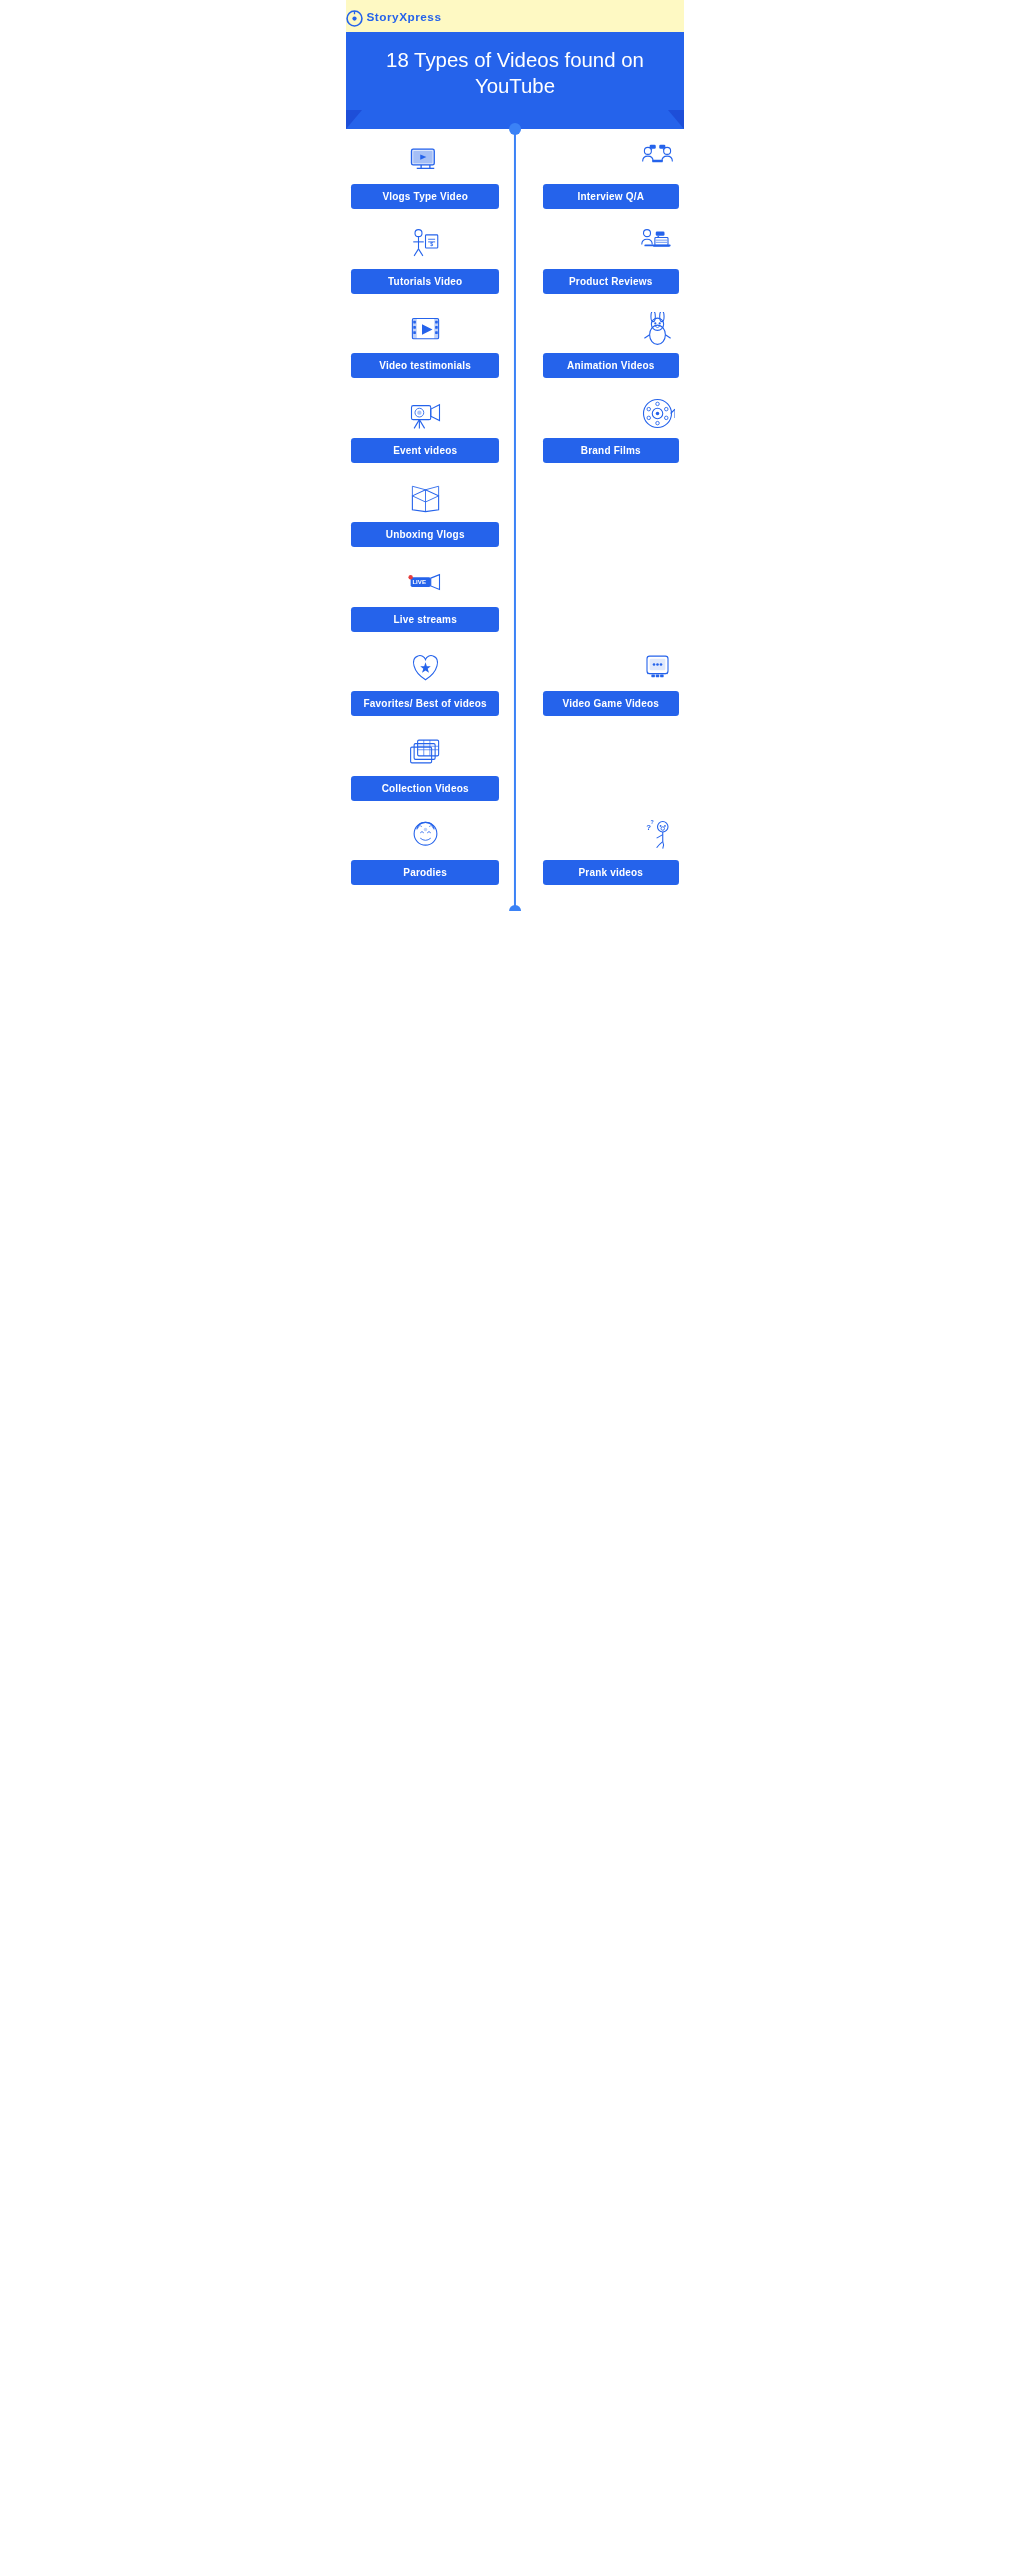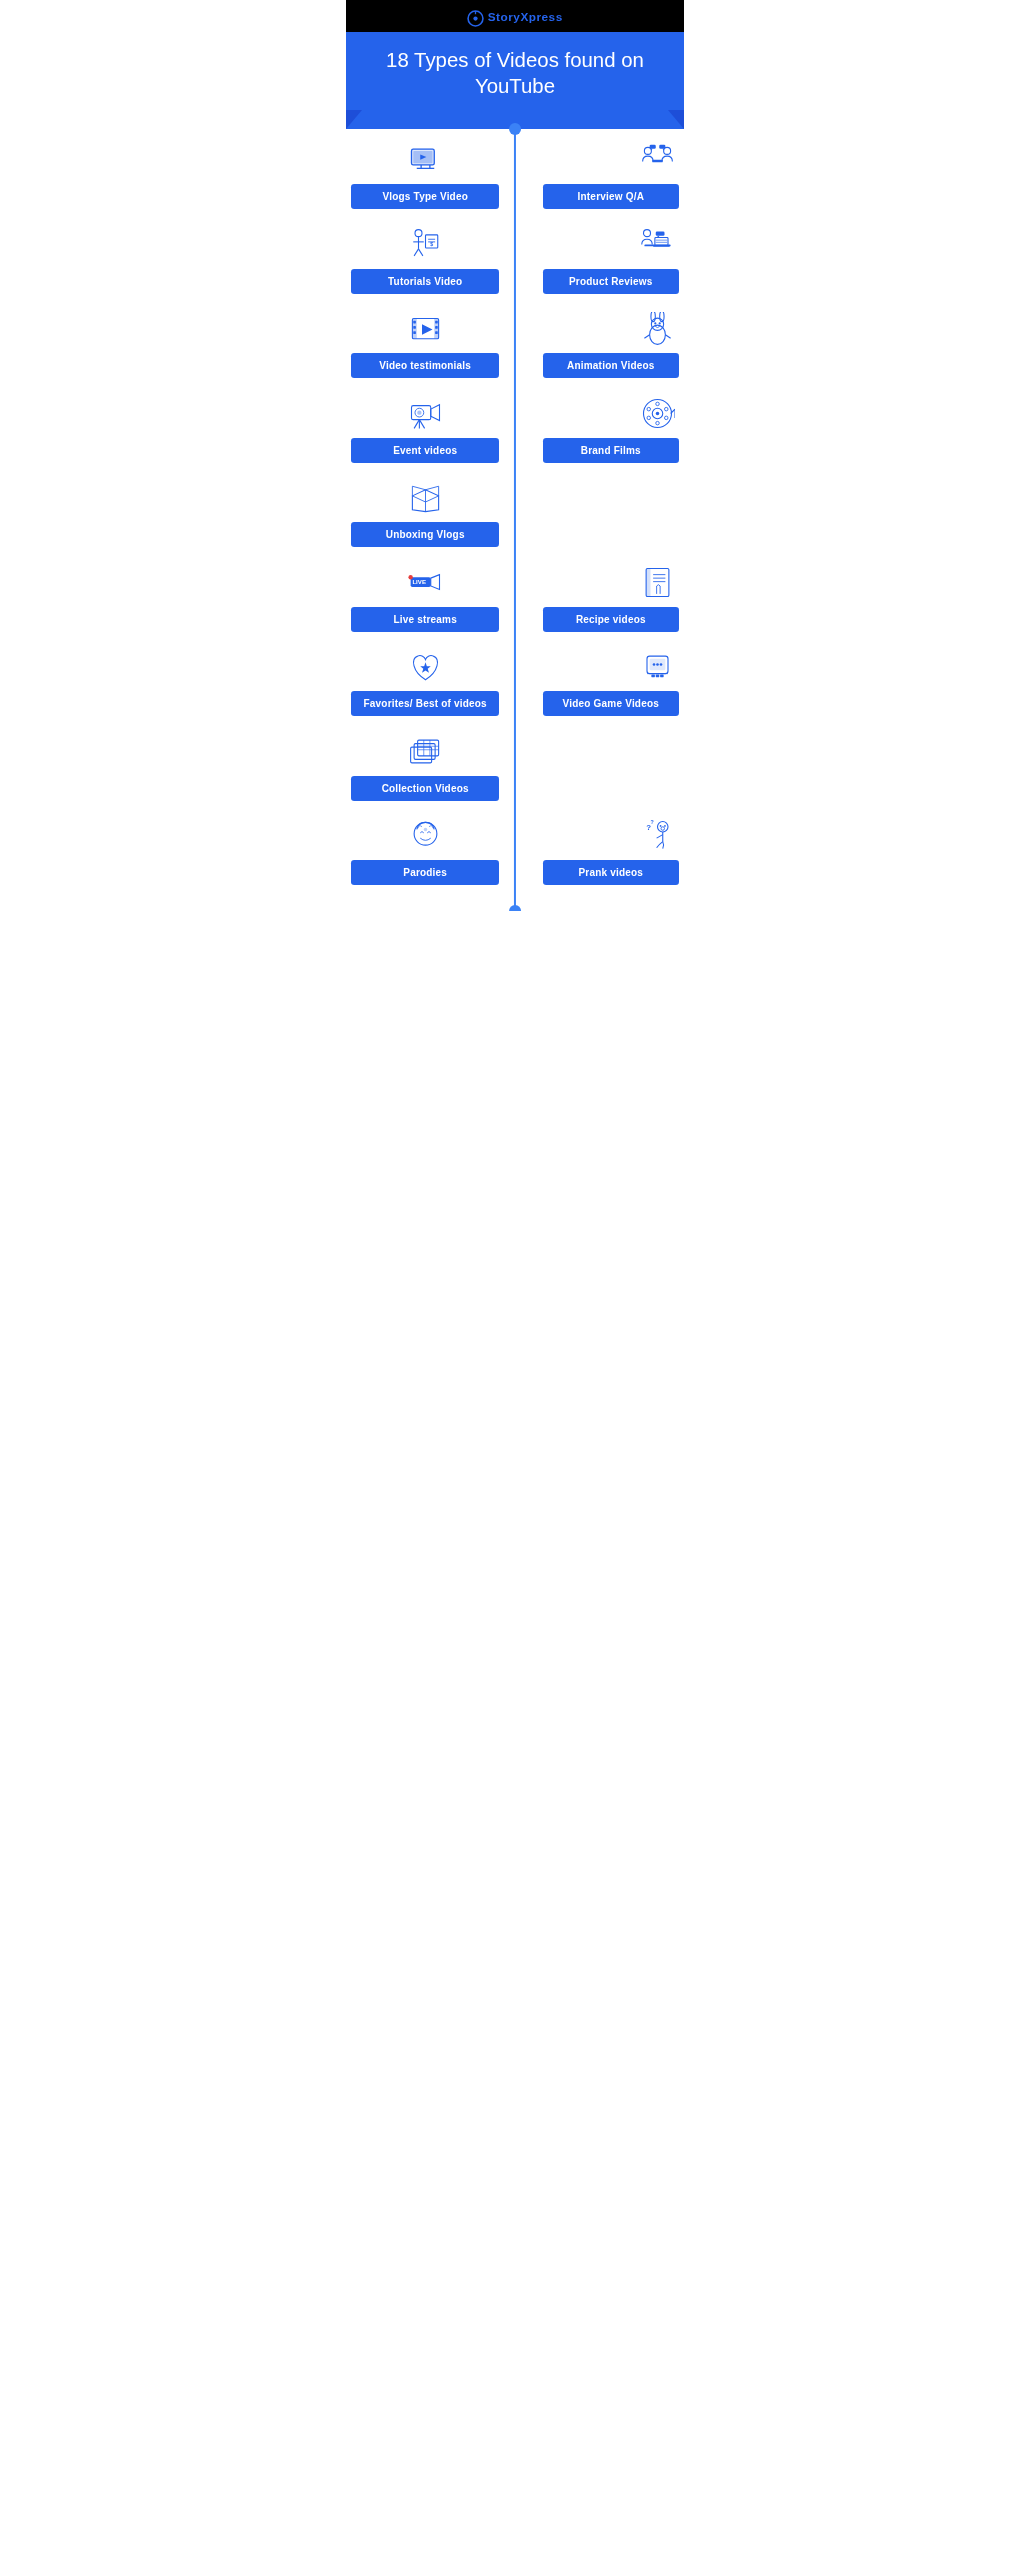--- a/index.html
+++ b/index.html
@@ -5,23 +5,22 @@
     * { margin: 0; padding: 0; box-sizing: border-box; }
     body {
       background: #fff;
       font-family: 'Arial', sans-serif;
       width: 338px;
       margin: 0 auto;
     }
 
     
     .logo-area {
-      text-align: center;
       padding: 9.7px 0 5.4px;
-      background: #000000;
+      background: #fef9c3;
     }
     .logo-text {
       font-size: 11.8px;
       color: #2563eb;
       font-weight: bold;
       letter-spacing: 0.5px;
     }
 
     
     .hero {
@@ -374,39 +373,20 @@
           <rect x="6" y="28" width="46" height="22" rx="4" fill="#2563eb"></rect>
           <text x="10" y="44" font-size="14" fill="#fff" font-weight="bold" font-family="Arial">LIVE</text>
 
           <polygon points="52,30 72,22 72,56 52,48" fill="none" stroke="#2563eb" stroke-width="2.5"></polygon>
 
           <circle cx="6" cy="28" r="5" fill="#e53e3e"></circle>
         </svg>
       </div>
       <div class="video-label">Live streams</div>
     </div>
-    <div class="video-side right">
-      <div class="icon-container">
-        <svg viewBox="0 0 80 80">
-
-          <rect x="14" y="8" width="52" height="64" rx="3" fill="none" stroke="#2563eb" stroke-width="2.5"></rect>
-
-          <rect x="14" y="8" width="10" height="64" rx="3" fill="#2563eb" opacity="0.2"></rect>
-
-          <line x1="30" y1="22" x2="58" y2="22" stroke="#2563eb" stroke-width="2"></line>
-          <line x1="30" y1="30" x2="58" y2="30" stroke="#2563eb" stroke-width="2"></line>
-          <line x1="30" y1="38" x2="58" y2="38" stroke="#2563eb" stroke-width="2"></line>
-
-          <line x1="38" y1="48" x2="38" y2="66" stroke="#2563eb" stroke-width="2"></line>
-          <line x1="46" y1="48" x2="46" y2="66" stroke="#2563eb" stroke-width="2"></line>
-          <path d="M38,48 Q42,42 46,48" fill="none" stroke="#2563eb" stroke-width="2"></path>
-        </svg>
-      </div>
-      <div class="video-label">Recipe videos</div>
-    </div>
   </div>
 
   <div class="video-row">
     <div class="video-side left">
       <div class="icon-container">
         <svg viewBox="0 0 80 80">
 
           <path d="M40 68 C10 50 6 20 22 14 C30 10 38 16 40 22 C42 16 50 10 58 14 C74 20 70 50 40 68Z" fill="none" stroke="#2563eb" stroke-width="2.5"></path>
 
           <polygon points="40,28 43,37 52,37 45,43 48,52 40,47 32,52 35,43 28,37 37,37" fill="#2563eb"></polygon>

